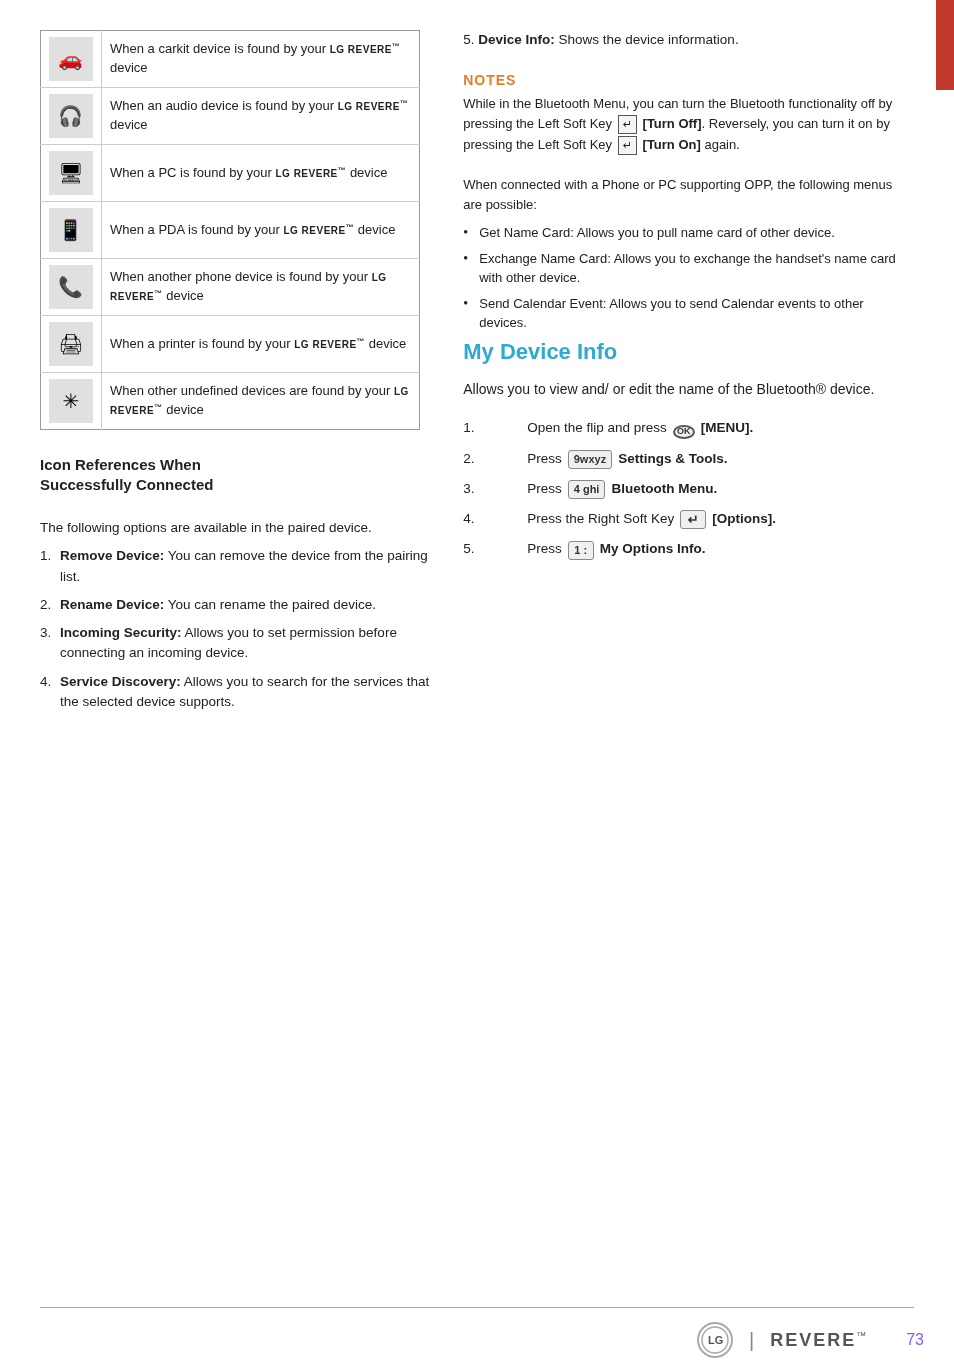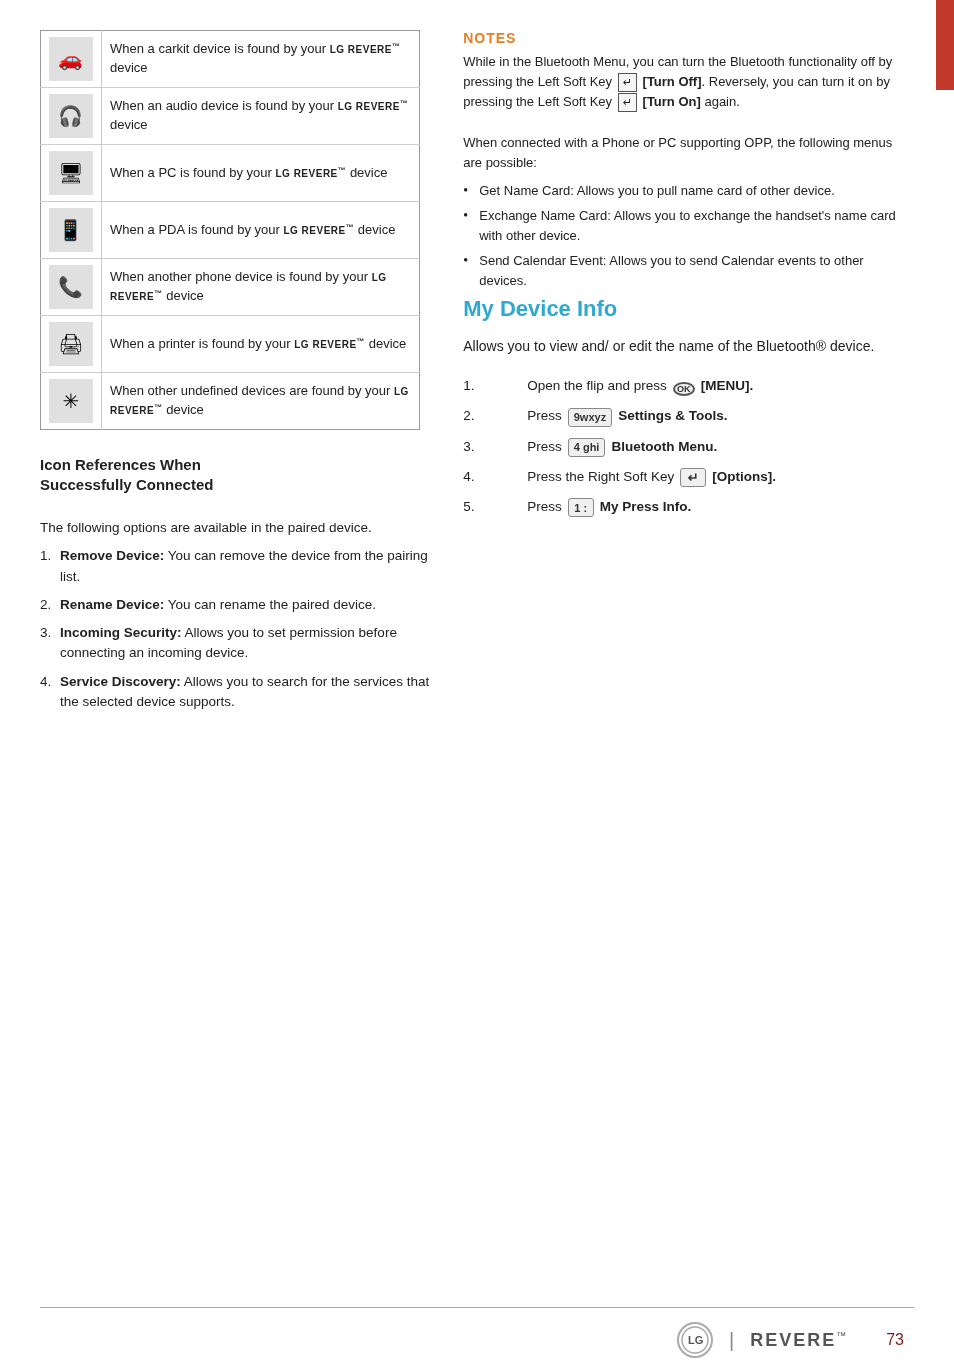--- a/index.html
+++ b/index.html
@@ -276,21 +276,21 @@
       height: 1px;
       background: #aaa;
       margin: 0 40px;
     }
 
     
     .footer {
       display: flex;
       justify-content: flex-end;
       align-items: center;
-      padding: 14px 50px 14px 40px;
+      padding: 14px 30px 14px 40px;
       gap: 4px;
     }
 
     .footer-logo {
       display: flex;
       align-items: center;
       gap: 10px;
     }
 
     .lg-logo-circle {
@@ -315,21 +315,21 @@
     }
 
     .footer-separator {
       font-size: 20px;
       color: #888;
       margin: 0 6px;
     }
 
     .footer-page {
       font-size: 16px;
-      color: #7f1d1d;
+      color: #8b5cf6;
       font-weight: normal;
     }
 
     
     .tm {
       font-size: 8px;
       vertical-align: super;
     }
   </style>
 </head>
@@ -395,20 +395,23 @@
       <ol class="numbered-list" id="icon-ref-list">
       <li><span class="num">1.</span><span class="bold-term">Remove Device:</span> You can remove the device from the pairing list.</li>
           <li><span class="num">2.</span><span class="bold-term">Rename Device:</span> You can rename the paired device.</li>
           <li><span class="num">3.</span><span class="bold-term">Incoming Security:</span> Allows you to set permission before connecting an incoming device.</li>
           <li><span class="num">4.</span><span class="bold-term">Service Discovery:</span> Allows you to search for the services that the selected device supports.</li>
         </ol>
     </div>
 
     <div class="right-column">
 
+      <p class="item-5">
+        5. <span class="bold-term">Device Info:</span> Shows the device information.
+      </p>
 
       <div class="notes-section">
         <div class="notes-title">NOTES</div>
         <div class="notes-body">
           While in the Bluetooth Menu, you can turn the Bluetooth functionality off by pressing the Left Soft Key <span class="key-icon">↵</span> <strong>[Turn Off]</strong>. Reversely, you can turn it on by pressing the Left Soft Key <span class="key-icon">↵</span> <strong>[Turn On]</strong> again.<br><br>
           When connected with a Phone or PC supporting OPP, the following menus are possible:
           <ul class="bullet-list" id="bullet-list">
               <li>Get Name Card: Allows you to pull name card of other device.</li>
               <li>Exchange Name Card: Allows you to exchange the handset's name card with other device.</li>
               <li>Send Calendar Event: Allows you to send Calendar events to other devices.</li>
@@ -450,21 +453,21 @@
       <span>Press the Right Soft Key</span>
       <span class="key-btn" style="font-size:13px;">↵</span>
       <span><strong>[Options].</strong></span>
     </span>
   </li>
           <li>
     <span class="step-num">5.</span>
     <span class="step-content">
       <span>Press</span>
       <span class="key-btn">1 :</span>
-      <strong>My Press Info.</strong>
+      <strong>My Options Info.</strong>
     </span>
   </li>
         </ol>
 
     </div>
   </div>
 
   <div class="bottom-divider"></div>
 
   <div class="footer">

